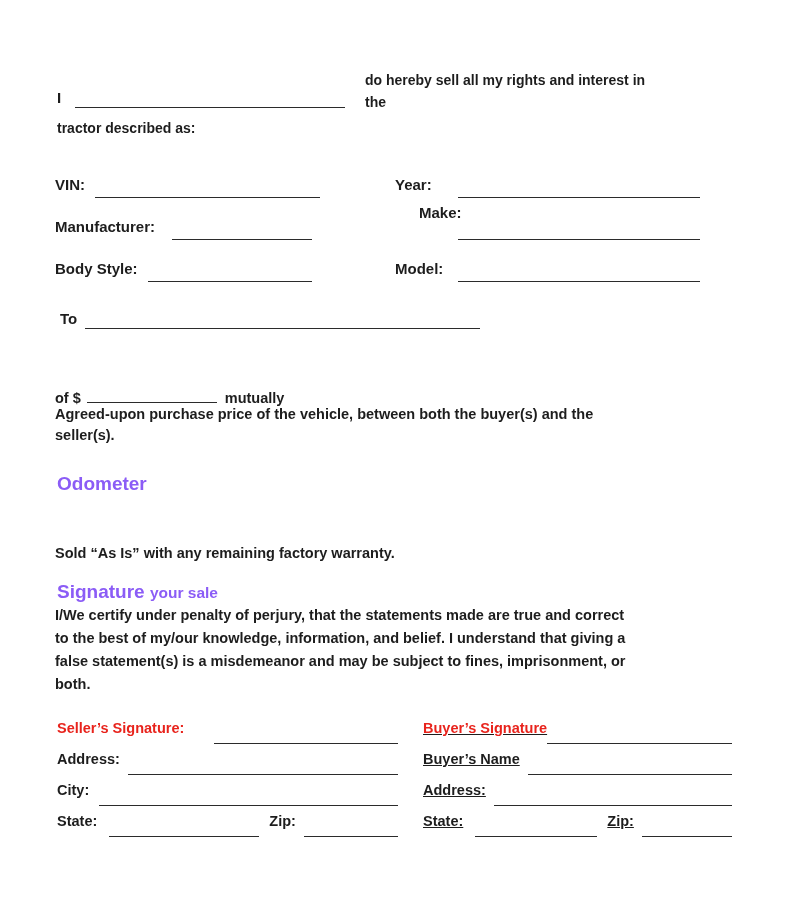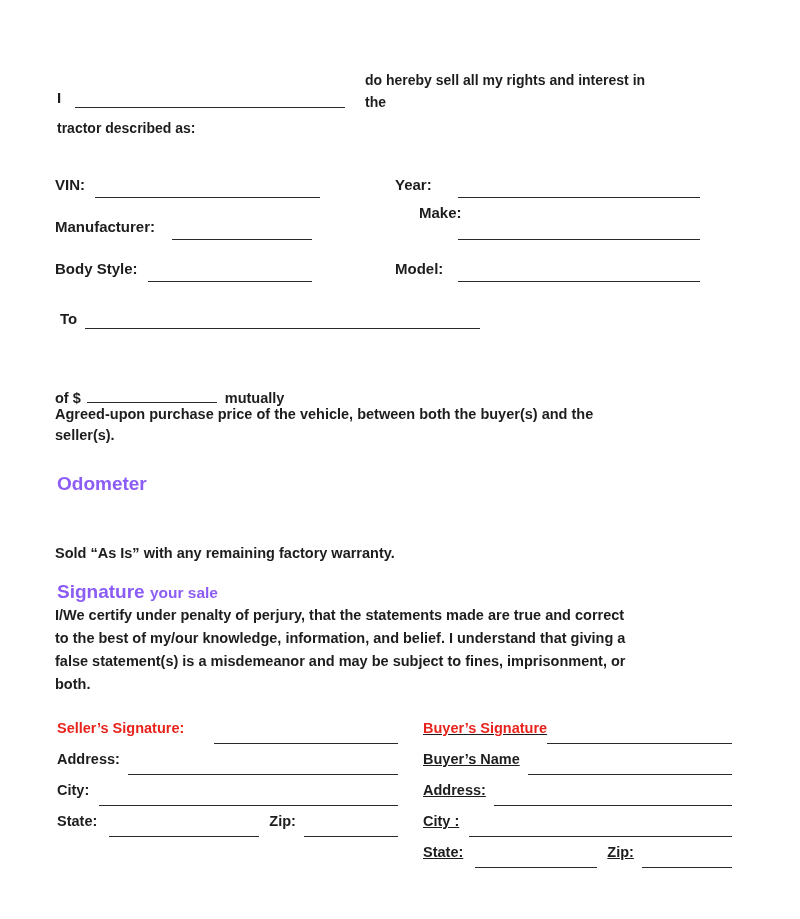--- a/index.html
+++ b/index.html
@@ -133,24 +133,20 @@
     </div>
     <div class="sigrow">
       <span>Buyer’s Name</span>
       <span class="fill" style="margin-left:8px;"></span>
     </div>
     <div class="sigrow">
       <span>Address:</span>
       <span class="fill" style="margin-left:8px;"></span>
     </div>
     <div class="sigrow">
-      <span>City :</span>
-      <span class="fill" style="margin-left:10px;"></span>
-    </div>
-    <div class="sigrow">
       <span>State:</span>
       <span class="fix" style="width:122px;margin-left:12px;"></span>
       <span style="margin-left:10px;">Zip:</span>
       <span class="fill" style="margin-left:8px;"></span>
     </div>
   </div>
 
 </div>
 
 </body></html>

